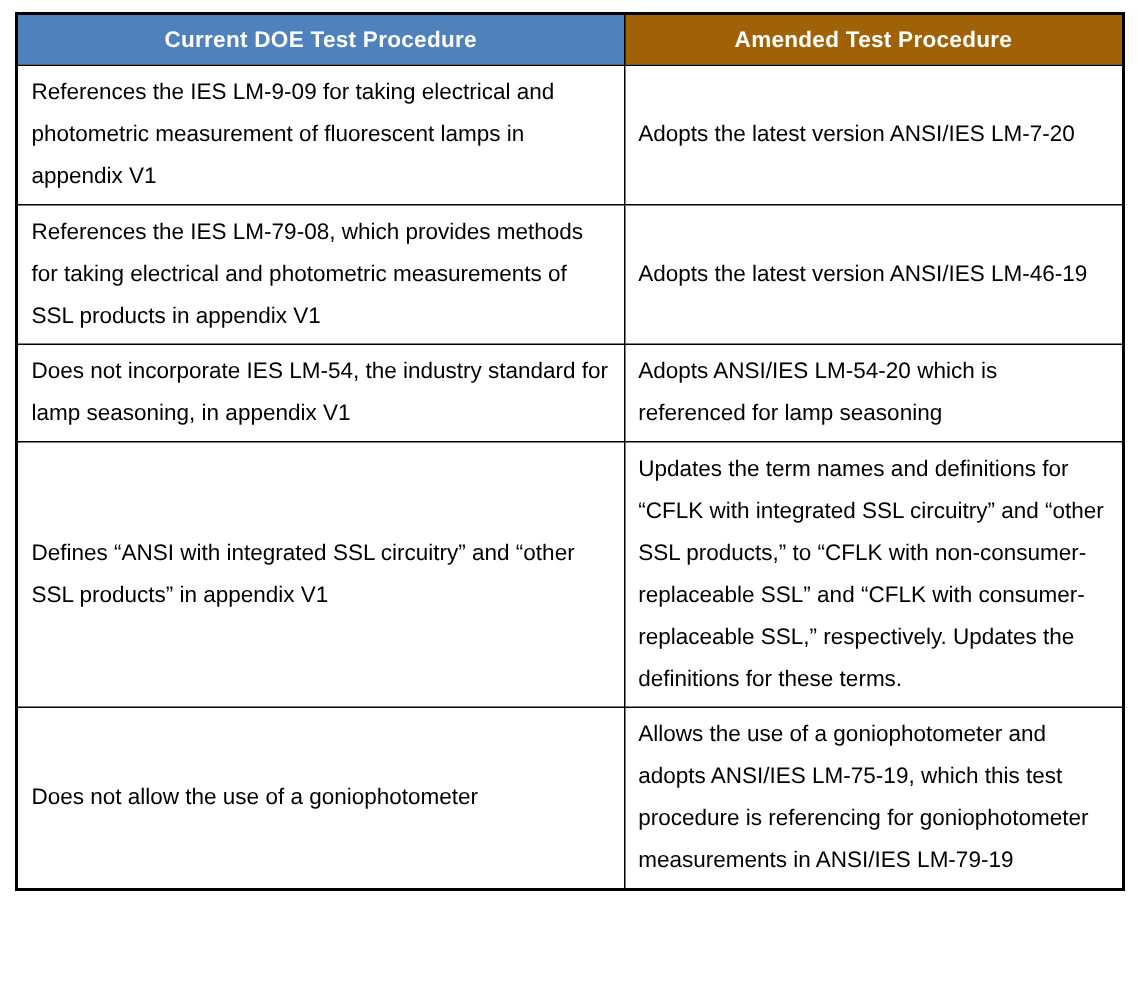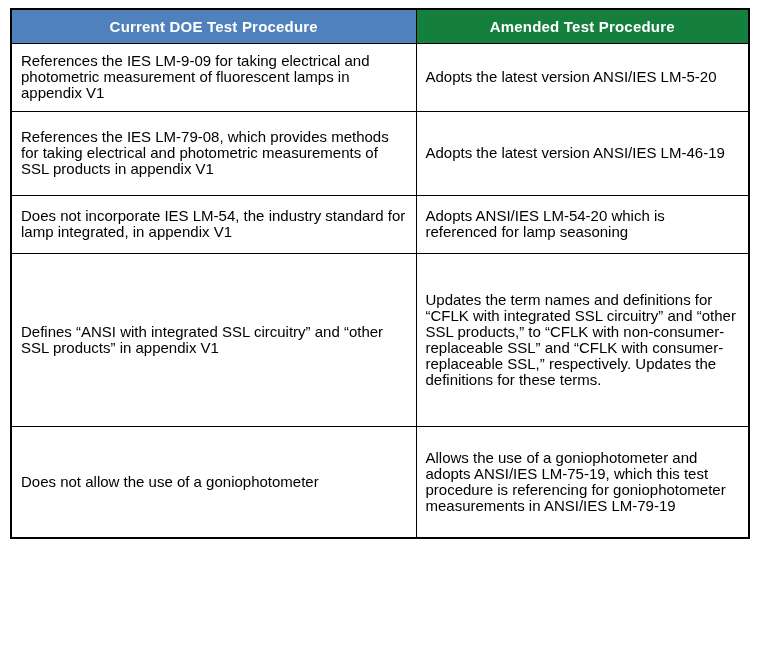--- a/index.html
+++ b/index.html
@@ -31,21 +31,21 @@
     color: #ffffff;
     font-size: 15px;
     font-weight: bold;
     text-align: center;
     vertical-align: middle;
     letter-spacing: 0.2px;
   }
   td.cell {
     font-size: 15px;
     color: #000000;
-    line-height: 16px;
+    line-height: 28px;
     padding: 4px 9px;
     vertical-align: middle;
     text-align: left;
     word-wrap: break-word;
   }
   tr.r1 { height: 68px; }
   tr.r2 { height: 84px; }
   tr.r3 { height: 58px; }
   tr.r4 { height: 58px; }
   tr.r5 { height: 173px; }
@@ -57,34 +57,34 @@
 
 <div class="doc-canvas">
   <table class="compare-table">
     <colgroup>
       <col style="width: 405px;">
       <col style="width: 333px;">
     </colgroup>
     <thead>
       <tr>
         <th class="col-header" style="background: rgb(79, 129, 189); color: rgb(255, 255, 255);">Current DOE Test Procedure</th>
-        <th class="col-header" style="background: #15803d; color: rgb(255, 255, 255);">Amended Test Procedure</th>
+        <th class="col-header" style="background: #a16207; color: rgb(255, 255, 255);">Amended Test Procedure</th>
       </tr>
     </thead>
     <tbody>
       <tr class="r1">
         <td class="cell">References the IES LM-9-09 for taking electrical and photometric measurement of fluorescent lamps in appendix V1</td>
-        <td class="cell">Adopts the latest version ANSI/IES LM-5-20</td>
+        <td class="cell">Adopts the latest version ANSI/IES LM-7-20</td>
       </tr>
       <tr class="r2">
         <td class="cell">References the IES LM-79-08, which provides methods for taking electrical and photometric measurements of SSL products in appendix V1</td>
         <td class="cell">Adopts the latest version ANSI/IES LM-46-19</td>
       </tr>
       <tr class="r3">
-        <td class="cell">Does not incorporate IES LM-54, the industry standard for lamp integrated, in appendix V1</td>
+        <td class="cell">Does not incorporate IES LM-54, the industry standard for lamp seasoning, in appendix V1</td>
         <td class="cell">Adopts ANSI/IES LM-54-20 which is referenced for lamp seasoning</td>
       </tr>
       <tr class="r5">
         <td class="cell">Defines “ANSI with integrated SSL circuitry” and “other SSL products” in appendix V1</td>
         <td class="cell">Updates the term names and definitions for “CFLK with integrated SSL circuitry” and “other SSL products,” to “CFLK with non-consumer-replaceable SSL” and “CFLK with consumer-replaceable SSL,” respectively. Updates the definitions for these terms.</td>
       </tr>
       <tr class="r7">
         <td class="cell">Does not allow the use of a goniophotometer</td>
         <td class="cell">Allows the use of a goniophotometer and adopts ANSI/IES LM-75-19, which this test procedure is referencing for goniophotometer measurements in ANSI/IES LM-79-19</td>
       </tr>

